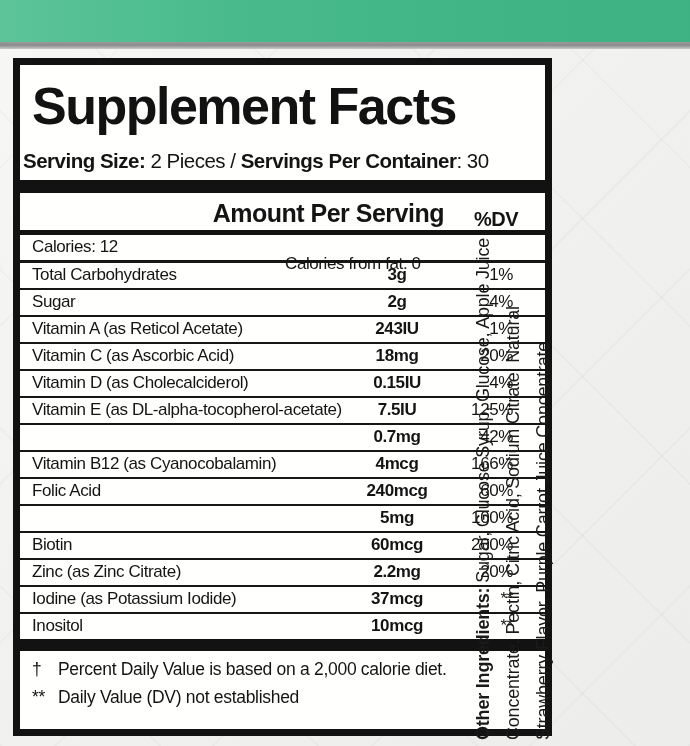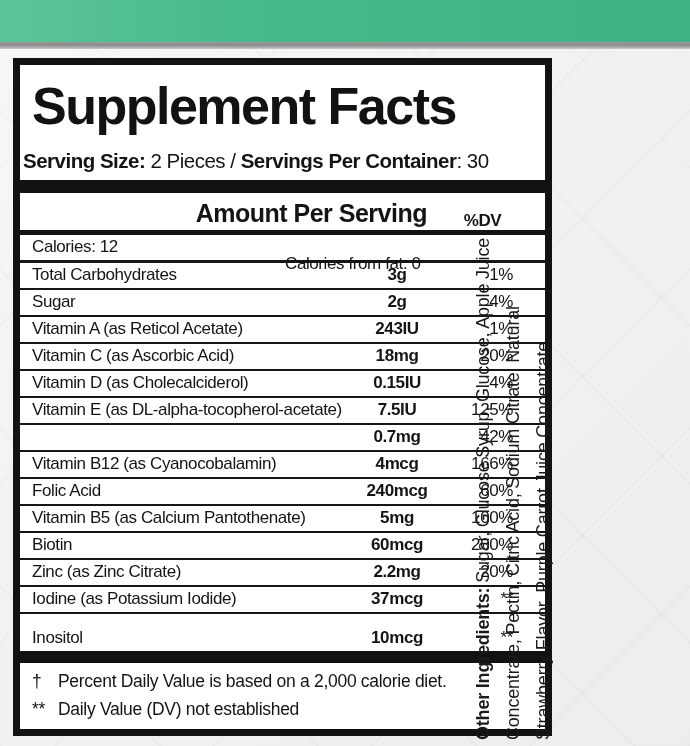--- a/index.html
+++ b/index.html
@@ -33,25 +33,25 @@
   .serving-line{
     margin:15px 0 0 3px;
     font-size:20.5px;letter-spacing:-0.5px;white-space:nowrap;
   }
   .serving-line .b{font-weight:bold;text-align:center;}
   .bar{background:#121212;margin:0;}
   .bar.top-thick{height:13px;margin-top:7px;}
   .bar.bottom-thick{height:12px;}
   .aps-row{
     display:flex;justify-content:flex-end;align-items:flex-end;
-    padding:6px 44px 2px 12px;border-bottom:5px solid #121212;
+    padding:6px 27px 2px 12px;border-bottom:5px solid #121212;
   }
   .aps-label{font-size:25px;font-weight:bold;letter-spacing:-0.5px;}
   .dv-label{
-    width:74px;text-align:right;font-size:17px;font-weight:bold;
+    width:74px;text-align:right;font-size:20px;font-weight:bold;
     position:relative;top:3px;letter-spacing:-0.5px;
   }
   .trow{
     display:flex;align-items:center;height:25px;
     padding:0 32px 0 12px;border-bottom:2px solid #161616;
     font-size:17px;letter-spacing:-0.4px;
   }
   .trow.calories{border-bottom-width:3px;position:relative;}
   .trow .tname{flex:0 0 auto;white-space:nowrap;}
   .trow .spacer{flex:1 1 0;min-width:0;}
@@ -141,21 +141,20 @@
     <span class="tamt">4mcg</span>
     <span class="tdv">166%</span>
   </div>
   <div class="trow">
     <span class="tname">Folic Acid</span>
       <span class="spacer"></span>
     <span class="tamt">240mcg</span>
     <span class="tdv">60%</span>
   </div>
   <div class="trow">
-    <span class="tname">Vitamin B5 (as Calcium Pantothenate)</span>
       <span class="spacer"></span>
     <span class="tamt">5mg</span>
     <span class="tdv">100%</span>
   </div>
   <div class="trow">
     <span class="tname">Biotin</span>
       <span class="spacer"></span>
     <span class="tamt">60mcg</span>
     <span class="tdv">200%</span>
   </div>
@@ -164,21 +163,21 @@
       <span class="spacer"></span>
     <span class="tamt">2.2mg</span>
     <span class="tdv">20%</span>
   </div>
   <div class="trow">
     <span class="tname">Iodine (as Potassium Iodide)</span>
       <span class="spacer"></span>
     <span class="tamt">37mcg</span>
     <span class="tdv">**</span>
   </div>
-  <div class="trow" style="border-bottom:none;margin-top:12px;">
+  <div class="trow" style="border-bottom:none;">
     <span class="tname">Inositol</span>
       <span class="spacer"></span>
     <span class="tamt">10mcg</span>
     <span class="tdv">**</span>
   </div>
 
   <div class="bar bottom-thick"></div>
 
   <div class="footnotes">
     <div class="footnote">

